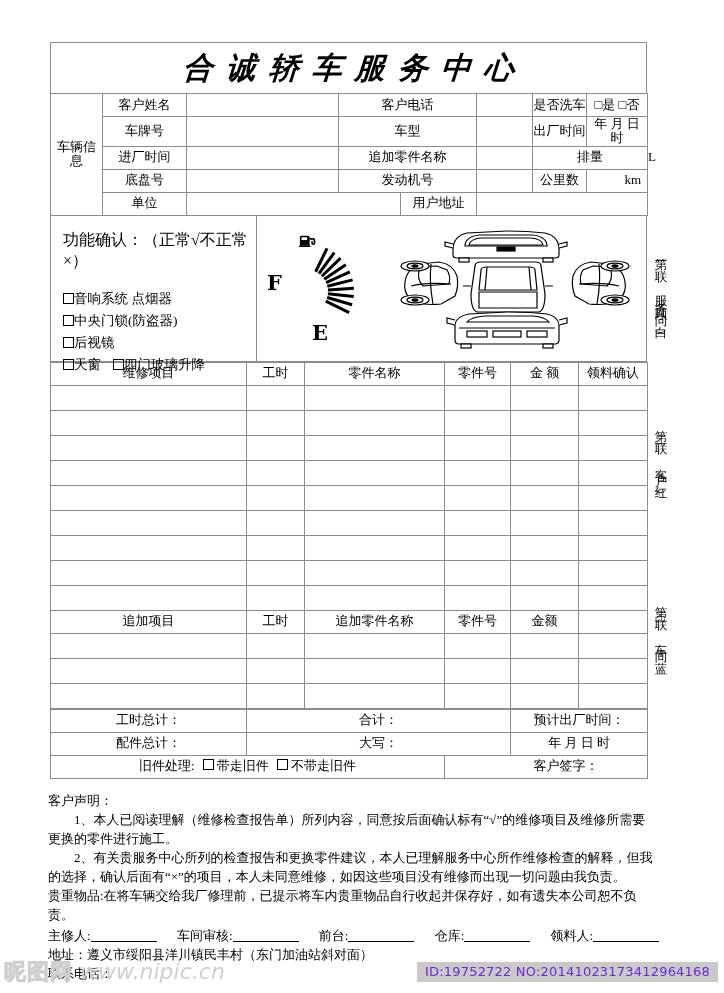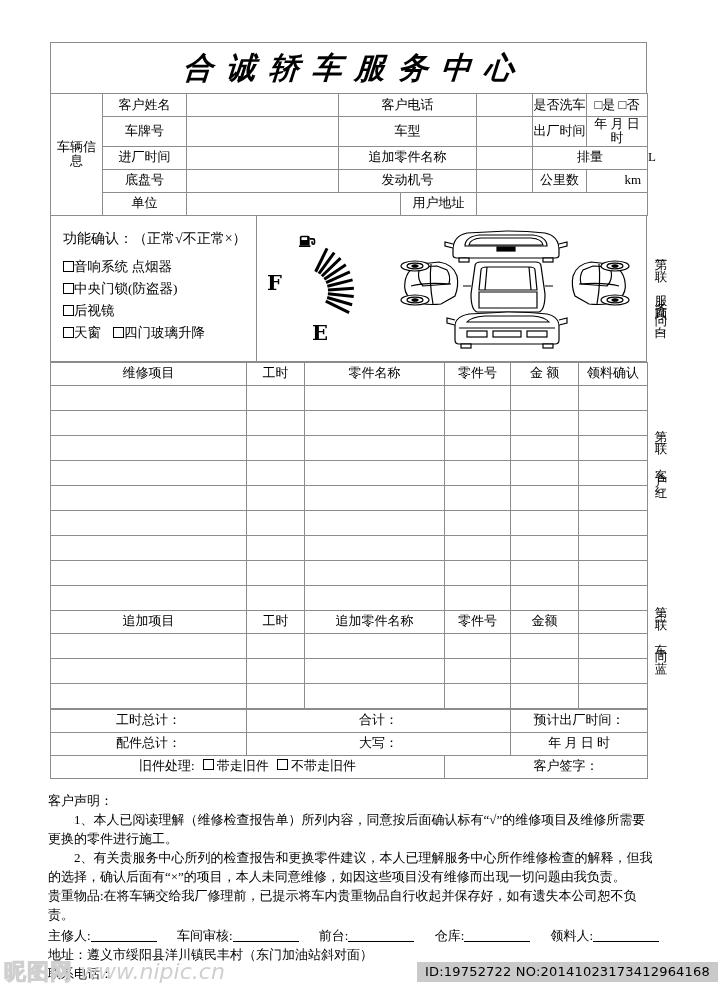--- a/index.html
+++ b/index.html
@@ -79,21 +79,21 @@
   .band-left {
     width: 206px;
     border-right: 1px solid #8c8c8c;
     padding: 14px 0 0 12px;
     box-sizing: border-box;
   }
   .band-right {
     flex: 1;
     position: relative;
   }
-  .fn-title { font-size: 14px; margin-bottom: 10px; }
+  .fn-title { font-size: 16px; margin-bottom: 18px; }
   .fn-row {
     font-size: 13.5px;
     margin-bottom: 4px;
     display: flex;
     align-items: center;
   }
   .cbx {
     display: inline-block;
     width: 9px; height: 9px;
     border: 1px solid #000;
@@ -203,21 +203,21 @@
     font-style: normal;
     letter-spacing: 1px;
     -webkit-text-stroke: 1px #cfcfcf;
     color: transparent;
   }
   .idbar {
     position: absolute;
     right: 6px;
     bottom: 11px;
     background: #c9c9c9;
-    color: #000000;
+    color: #6d28d9;
     font-family: "DejaVu Sans", sans-serif;
     font-size: 13px;
     padding: 2px 8px 3px 8px;
     letter-spacing: 0.2px;
     white-space: nowrap;
   }
 </style>
 </head>
 <body>
 

